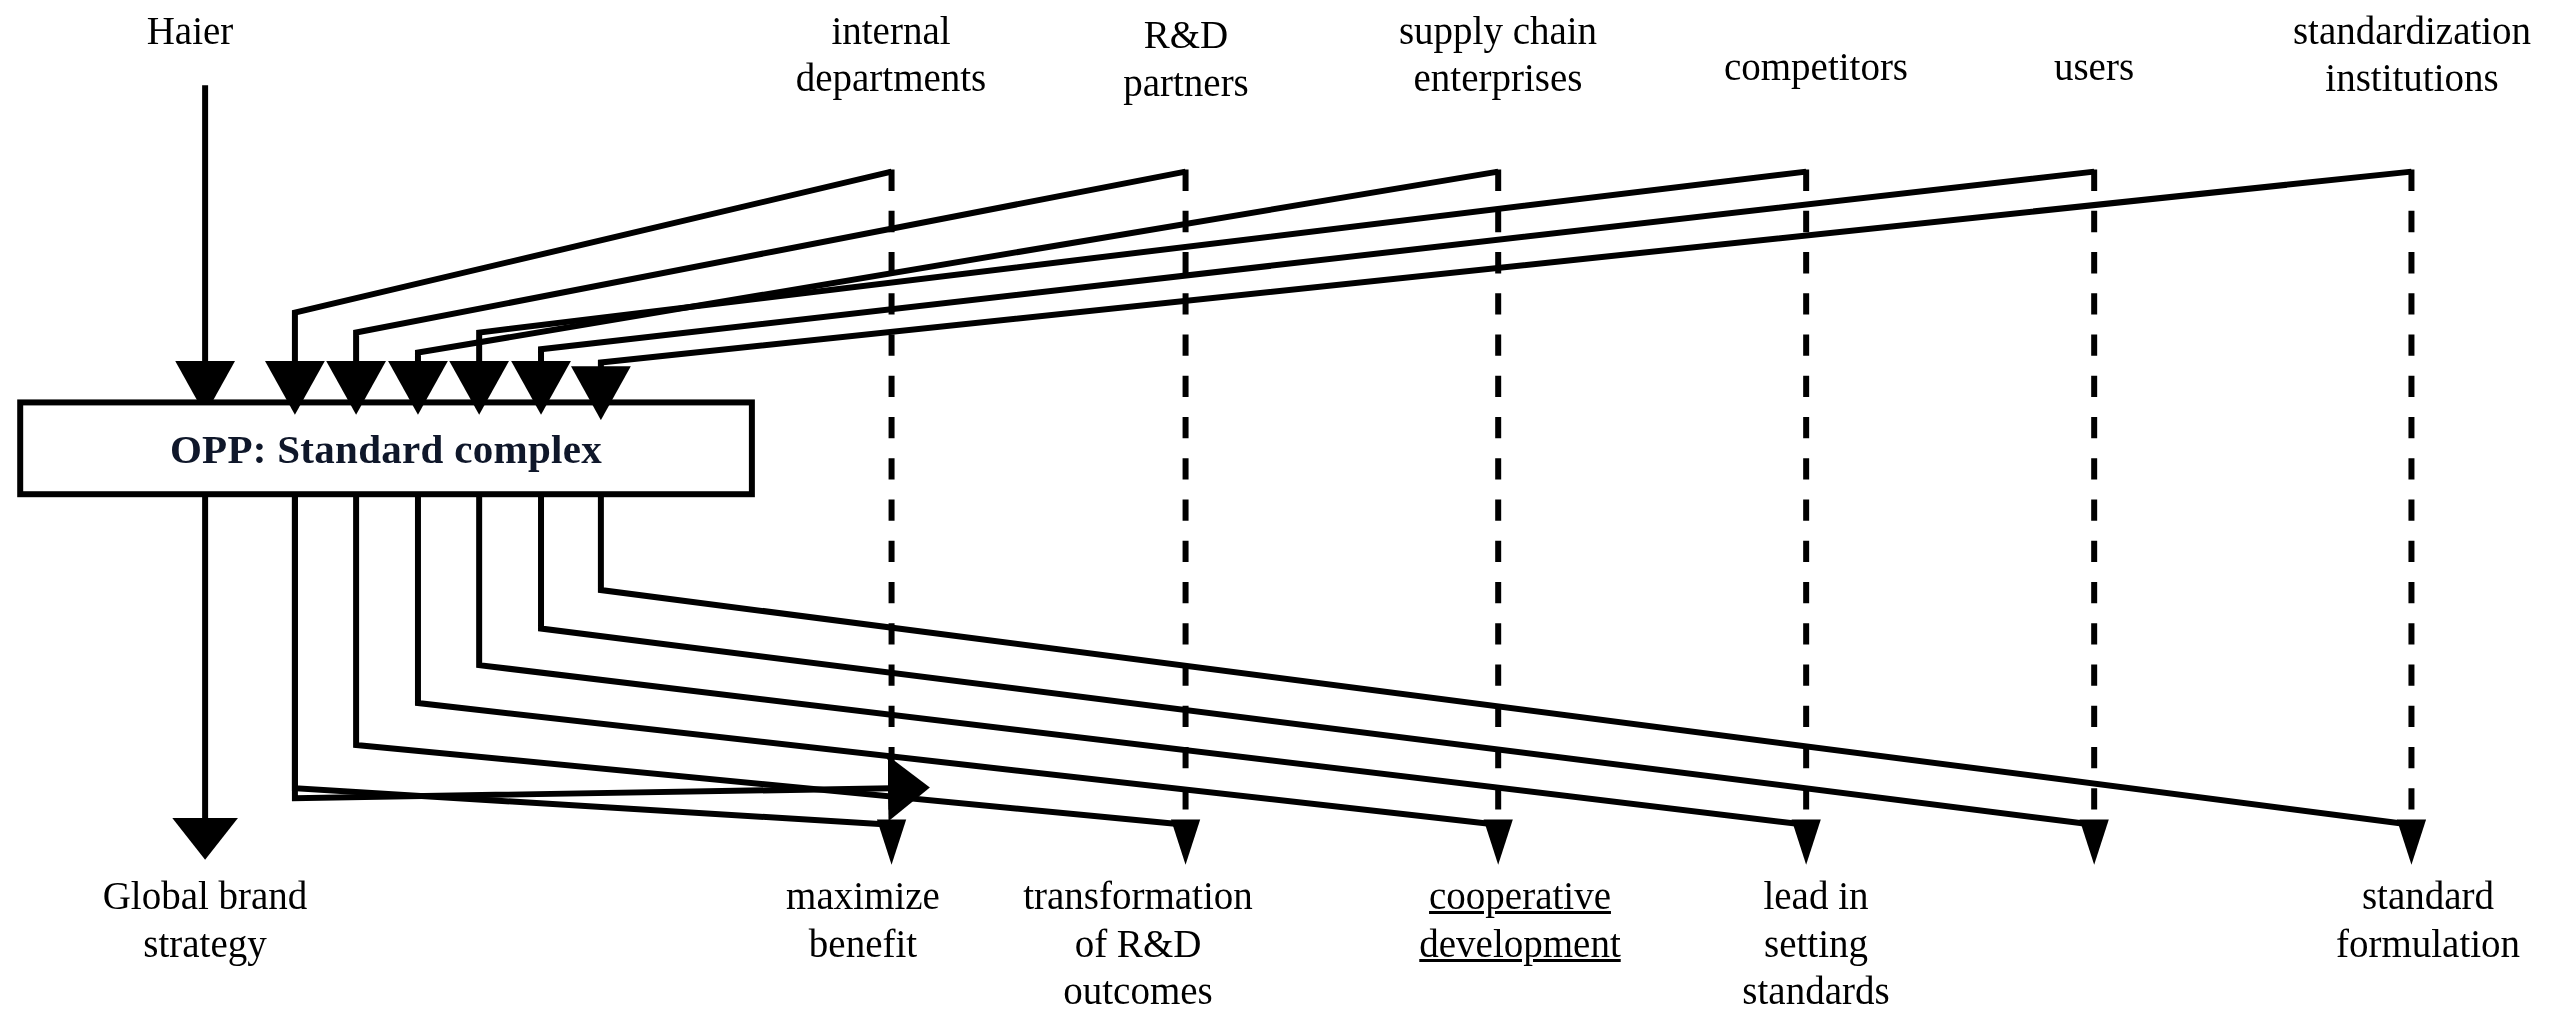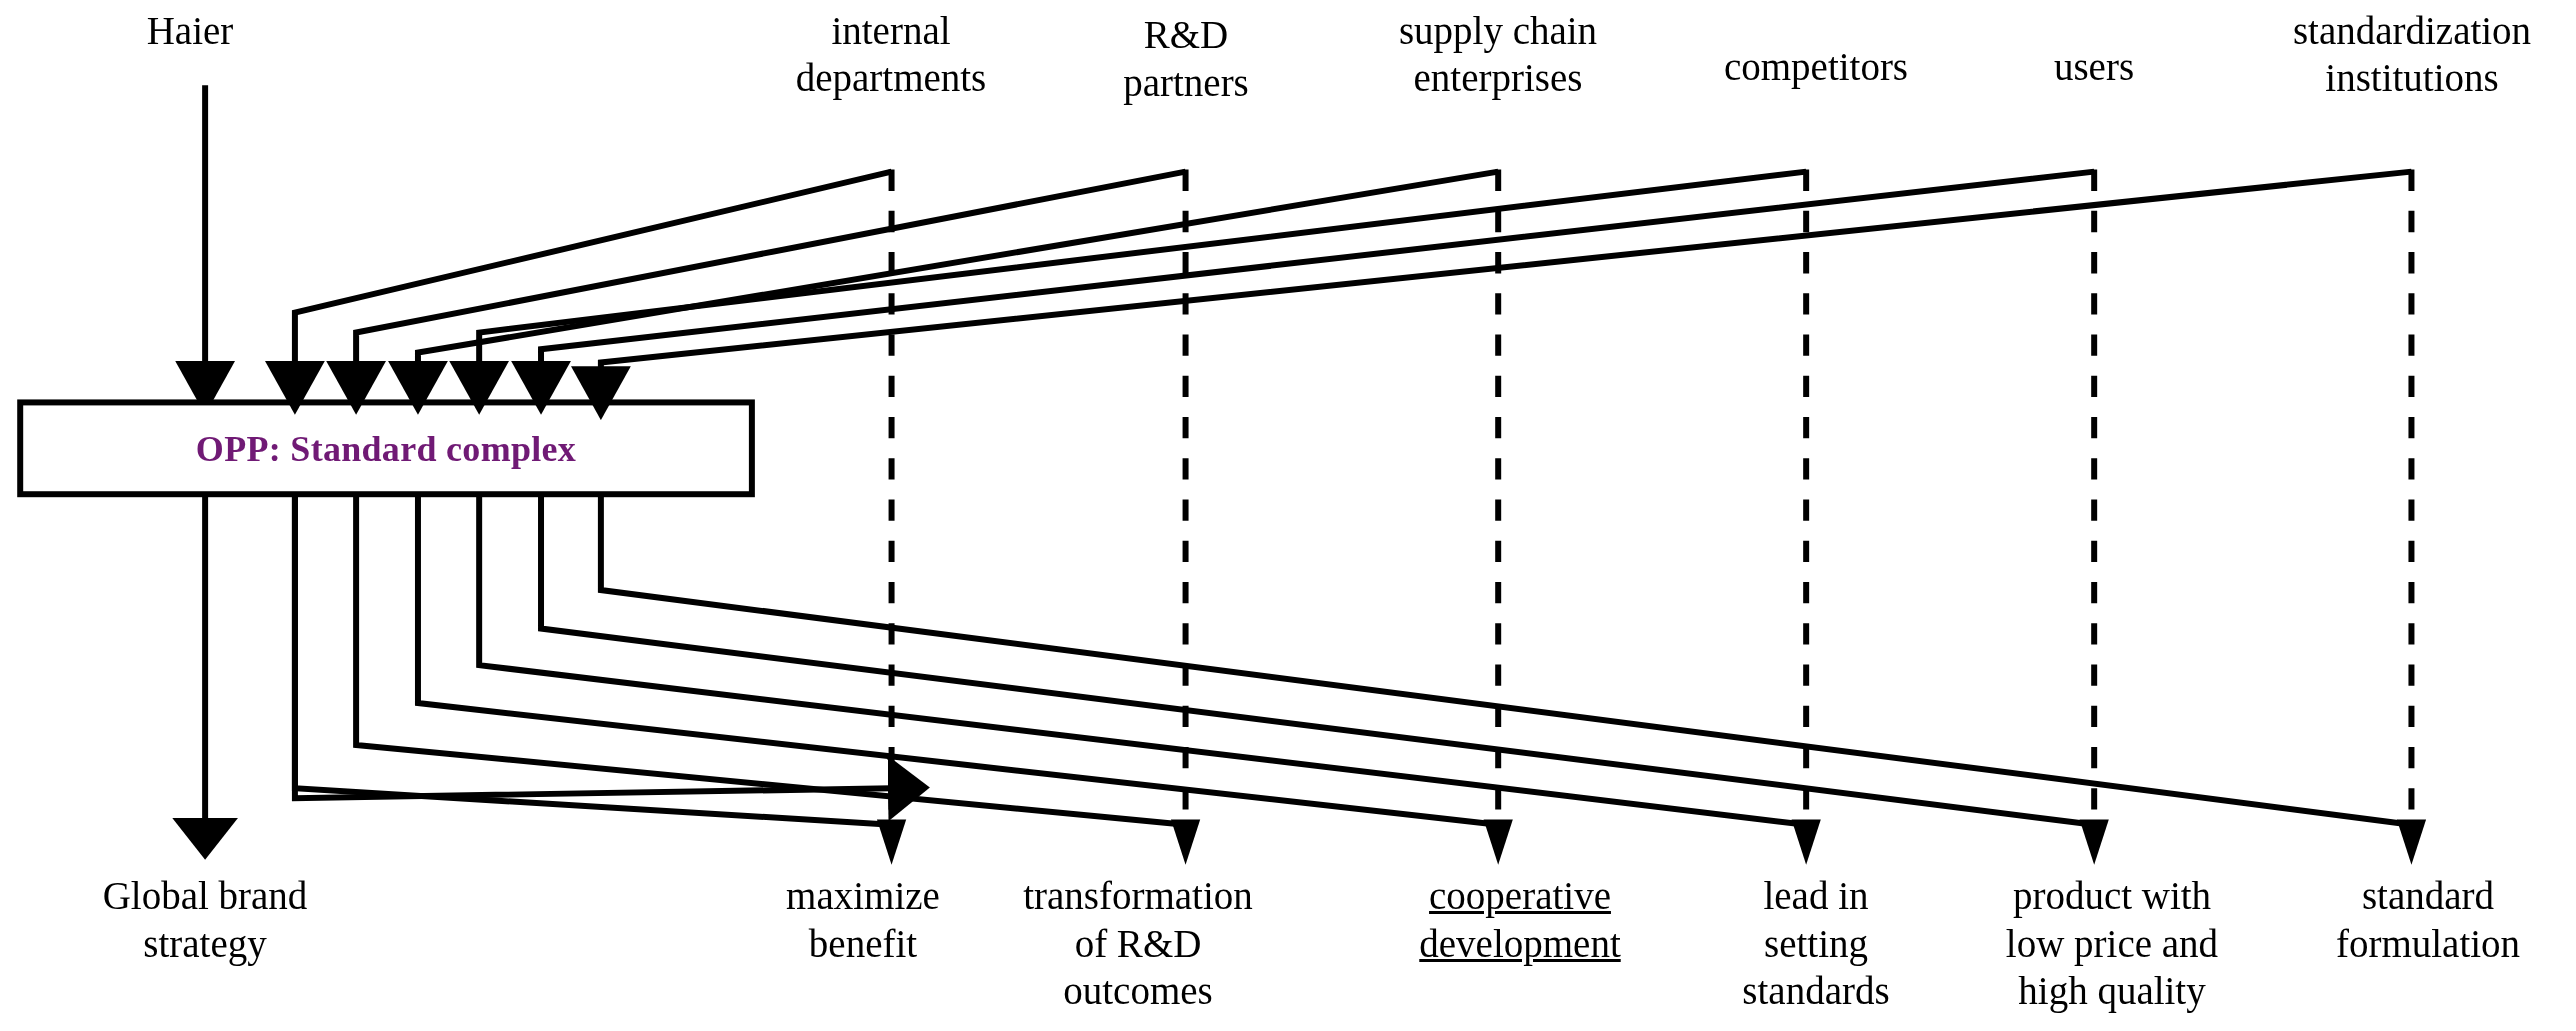--- a/index.html
+++ b/index.html
@@ -40,24 +40,24 @@
   .lbl.bottom { }
   .opp-box-label {
     position: absolute;
     left: 20px;
     top: 403px;
     width: 732px;
     height: 92px;
     display: flex;
     align-items: center;
     justify-content: center;
-    font-size: 36px;
+    font-size: 41px;
     font-weight: bold;
     letter-spacing: 0.3px;
-    color: #701a75;
+    color: #0f172a;
     font-family: "Liberation Serif", "DejaVu Serif", serif;
   }
 </style>
 </head>
 <body>
 
 <div id="diagram-root">
 
   <svg class="diagram-canvas" viewBox="0 0 3872 1550">
     <defs>
@@ -147,21 +147,18 @@
 of R&amp;D
 outcomes</div>
 
   <div class="lbl bottom" style="left:1520px; top:872px; width:346px;text-decoration:underline;">cooperative
 development</div>
 
   <div class="lbl bottom" style="left:1816px; top:872px; width:279px;">lead in
 setting
 standards</div>
 
-  <div class="lbl bottom" style="left:2112px; top:872px; width:346px;">product with
-low price and
-high quality</div>
 
   <div class="lbl bottom" style="left:2428px; top:872px; width:293px;">standard
 formulation</div>
 
 </div>
 
 
 </body></html>

